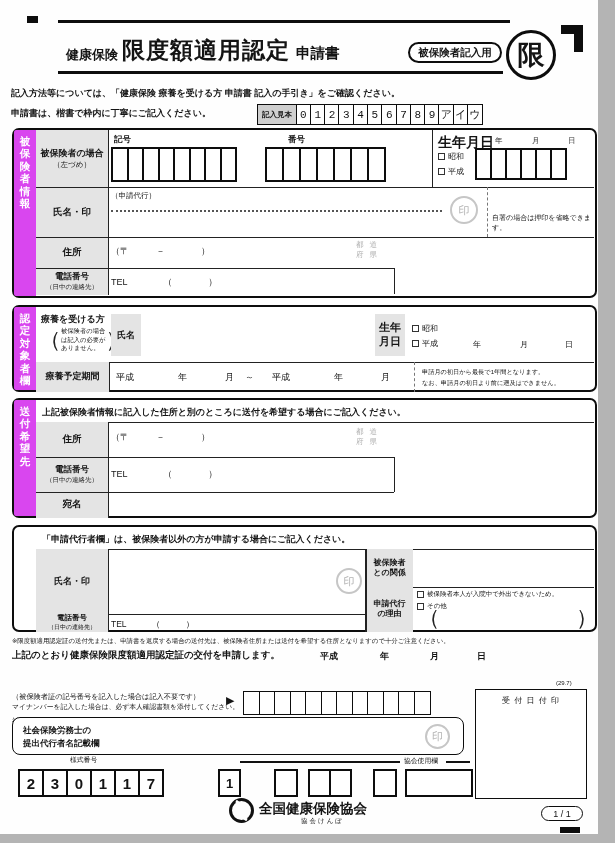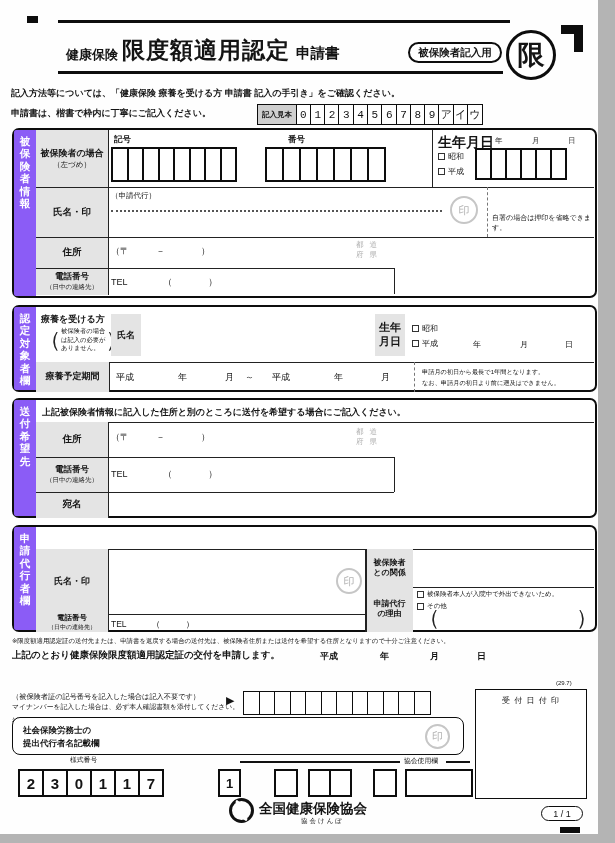--- a/index.html
+++ b/index.html
@@ -32,21 +32,21 @@
     width:40px; height:21px; background:#cfcfcf; border:1.5px solid #0d0d0d;
     display:flex; align-items:center; justify-content:center; font-size:7.5px; font-weight:bold;
   }
   .sample-cell {
     width:15.8px; height:21px; border:1.5px solid #0d0d0d; margin-left:-1.5px; background:#fff;
     display:flex; align-items:center; justify-content:center; font-size:11px;
     font-family:"Liberation Mono","DejaVu Sans Mono",monospace;
   }
   .sec { position:absolute; left:12px; width:585px; border:2.5px solid #0d0d0d; border-radius:7px; background:#fff; }
   .tab {
-    position:absolute; left:0; top:0; bottom:0; width:22px; background:#8b5cf6;
+    position:absolute; left:0; top:0; bottom:0; width:22px; background:#d946ef;
     display:flex; justify-content:center; padding-top:5px; border-radius:2px 0 0 2px;
   }
   .tabtxt { width:12px; color:#fff; font-size:10.5px; font-weight:bold; line-height:1.18; word-break:break-all; text-align:center; }
   .glabel {
     position:absolute; background:#e4e4e4; display:flex; flex-direction:column;
     align-items:center; justify-content:center; text-align:center;
   }
   .hline { position:absolute; background:#222; height:1.2px; }
   .vline { position:absolute; background:#222; width:1.2px; }
   .vdash { position:absolute; width:0; border-left:1.5px dashed #777; }
@@ -268,24 +268,22 @@
 
     <div class="hline" style="left:22px;top:57px;width:358px;"></div>
     <div class="vline" style="left:380px;top:57px;height:35px;"></div>
     <div class="hline" style="left:22px;top:92px;width:358px;"></div>
     <span class="abs" style="left:97px;top:68px;font-size:9px;">TEL　　　　（　　　　）</span>
     <div class="fld" style="left:140px;top:60px;width:235px;height:28px;"></div>
     <div class="fld" style="left:100px;top:94px;width:470px;height:21px;"></div>
   </div>
 
   <div class="sec" style="top:525px;height:107px;">
-    <div class="tab">
-        <div class="tabtxt">申請代行者欄</div>
-      </div>
-
+
+    <span class="abs b" style="left:28px;top:6px;font-size:9px;">「申請代行者欄」は、被保険者以外の方が申請する場合にご記入ください。</span>
     <div class="hline" style="left:22px;top:22px;width:558px;"></div>
 
     <div class="glabel" style="left:22px;top:22px;width:73px;height:65px;border-right:1.2px solid #222;">
       <span class="b" style="font-size:9px;">氏名・印</span>
     </div>
     <div class="fld" style="left:100px;top:26px;width:215px;height:56px;"></div>
     <div class="seal" style="left:322px;top:41px;width:26px;height:26px;">印</div>
 
     <div class="hline" style="left:22px;top:87px;width:329px;"></div>
     <div class="glabel" style="left:22px;top:87px;width:73px;height:17.5px;border-right:1.2px solid #222;">

